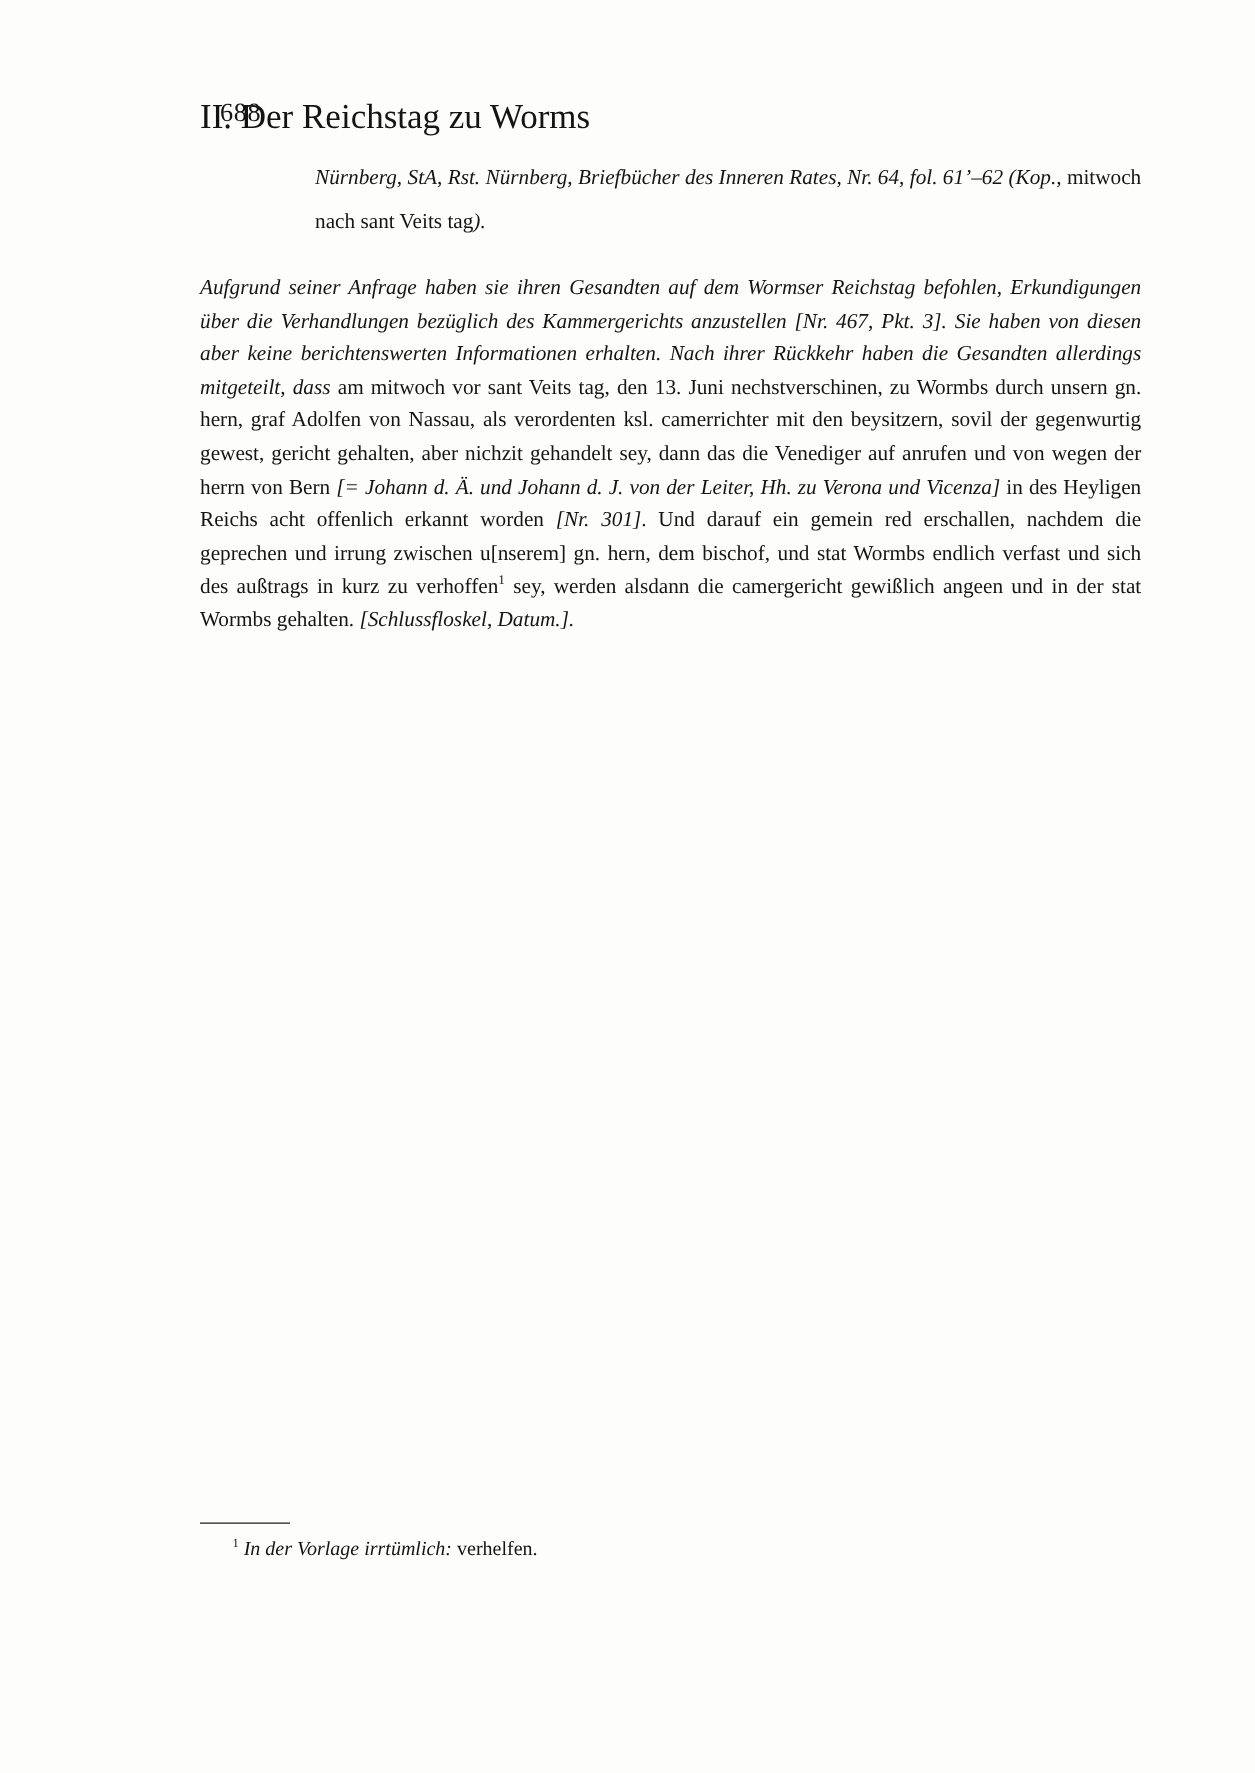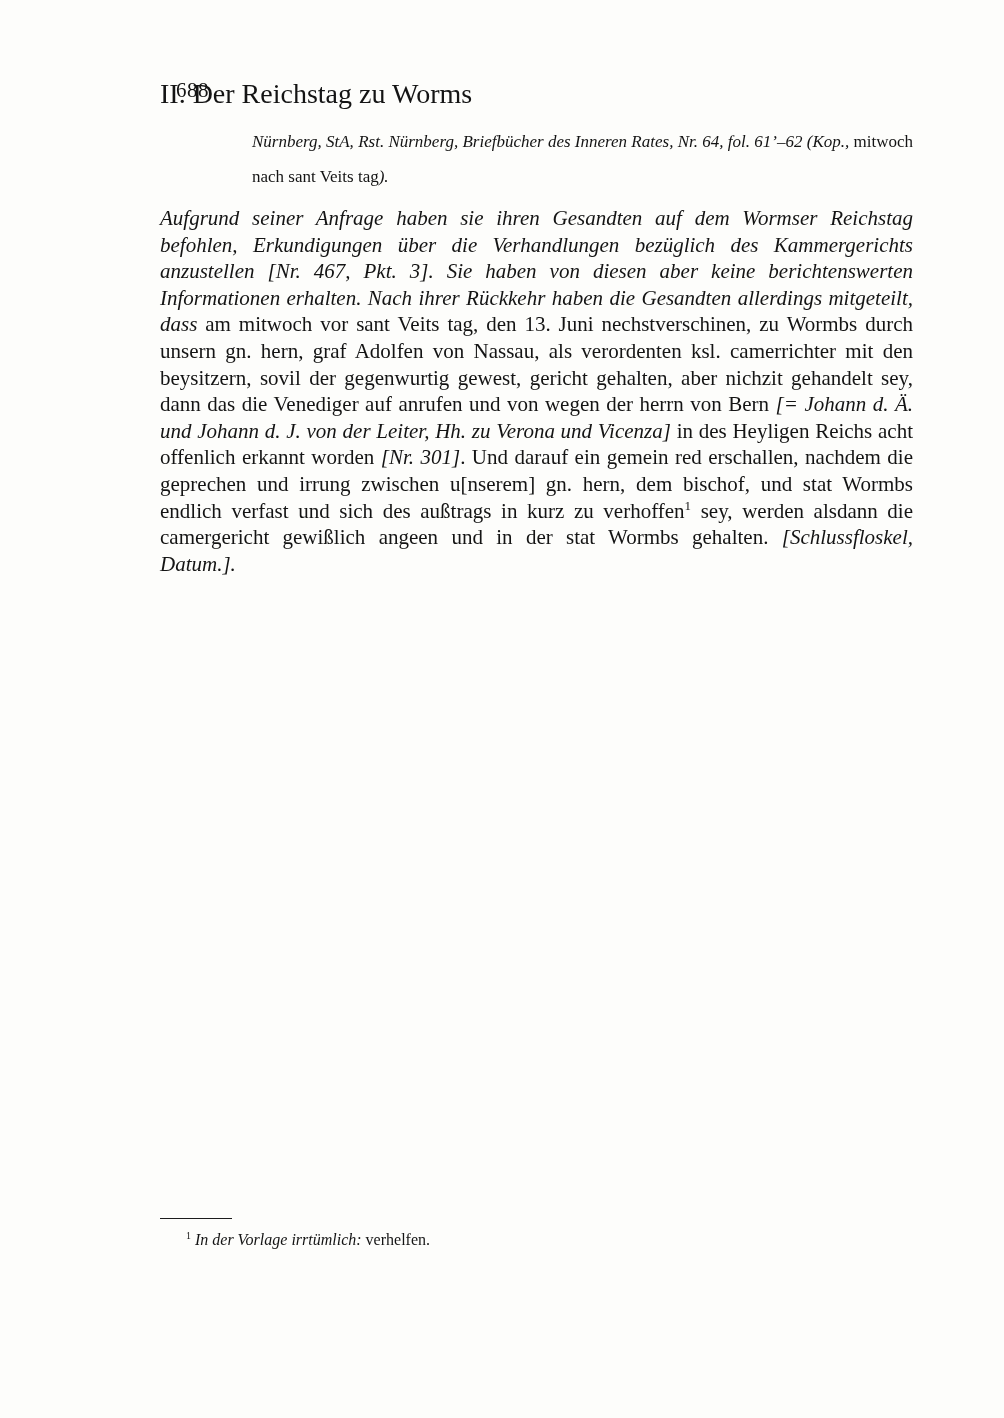--- a/index.html
+++ b/index.html
@@ -40,22 +40,22 @@
     font-size: 28px;
   }
   .citation {
     margin-top: 16px;
     margin-left: 92px;
     font-size: 17px;
     line-height: 35px;
     text-align: justify;
   }
   .body-text {
-    margin-top: 11px;
-    font-size: 21px;
+    margin-top: 23px;
+    font-size: 17px;
     line-height: 26.6px;
     text-align: justify;
   }
   .seg-italic { font-style: italic; }
   .seg-roman  { font-style: normal; }
   sup.seg-sup {
     font-size: 0.62em;
     line-height: 0;
     vertical-align: super;
     font-style: normal;

